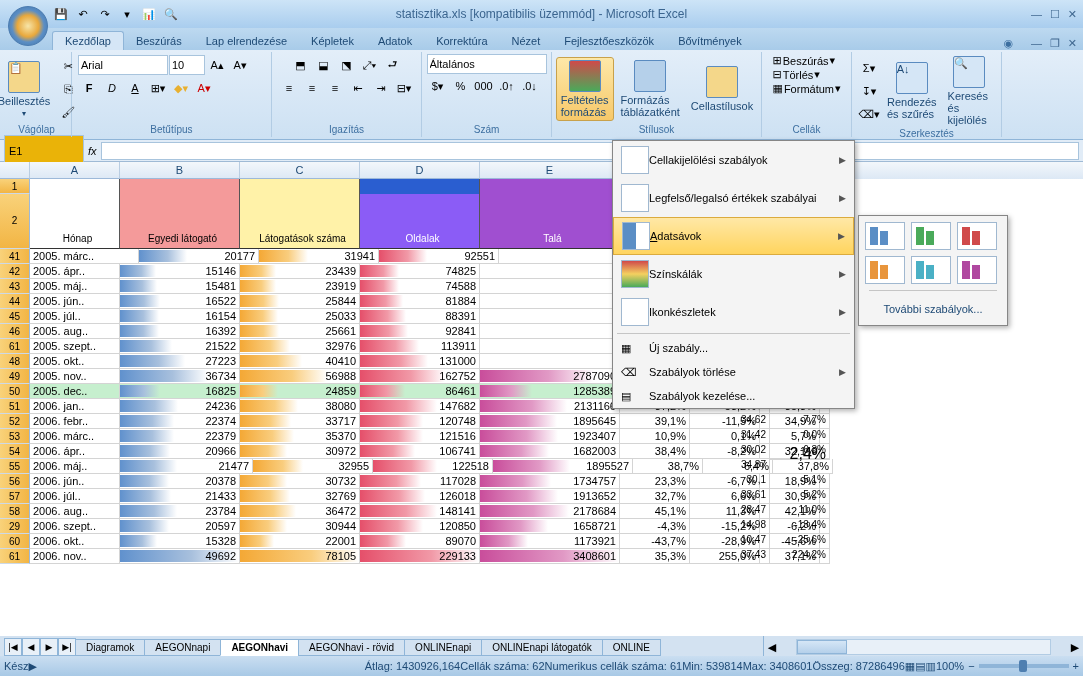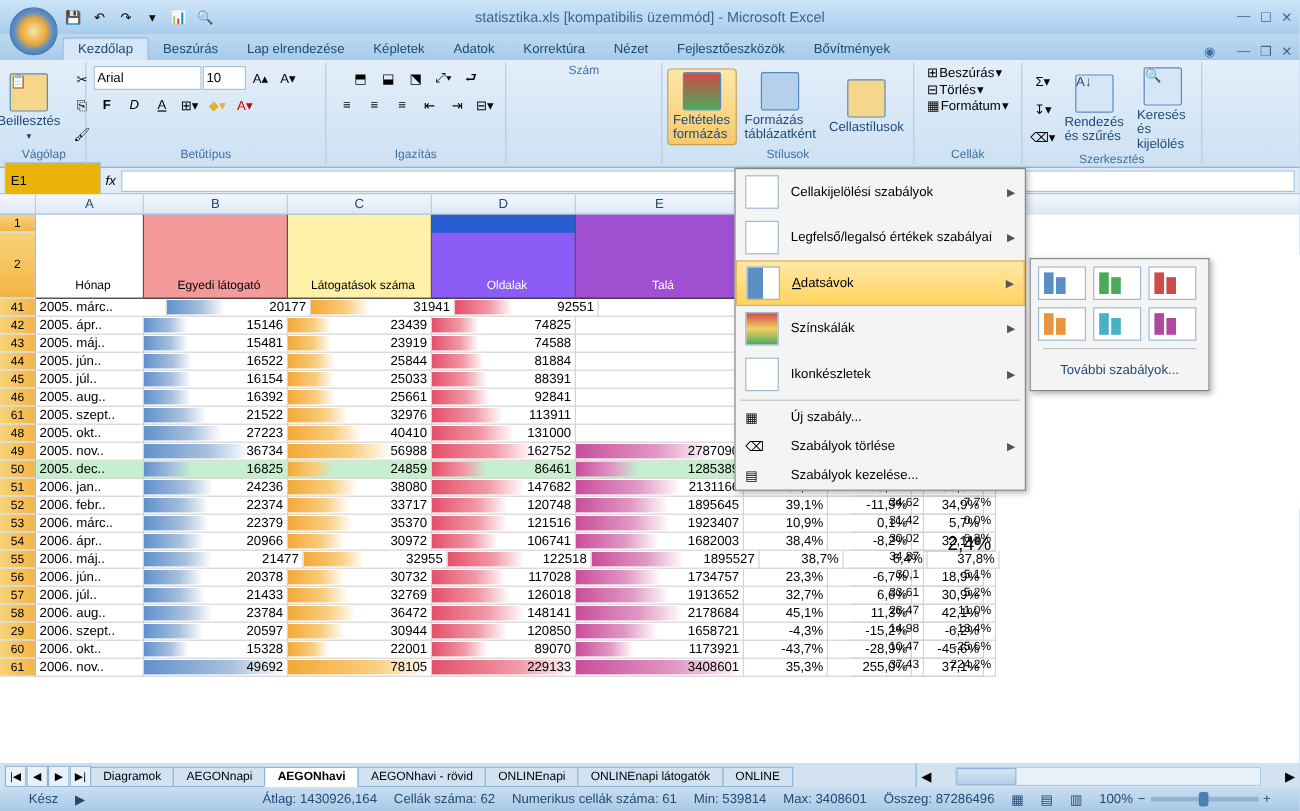--- a/index.html
+++ b/index.html
@@ -42,41 +42,41 @@
 .num{text-align:right}
 .bar{position:absolute;left:0;top:1px;bottom:1px;z-index:0}
 .bar.blue{background:linear-gradient(90deg,#6091cd 0%,#a8c0dd 60%,rgba(255,255,255,0))}
 .bar.orange{background:linear-gradient(90deg,#f4a835 0%,#f9cd7e 60%,rgba(255,255,255,0))}
 .bar.red{background:linear-gradient(90deg,#e54f6a 0%,#f199a7 60%,rgba(255,255,255,0))}
 .bar.purple{background:linear-gradient(90deg,#c94d9b 0%,#e199c5 60%,rgba(255,255,255,0))}
 .txt{position:relative;z-index:1}
 .row-green .td{background:#c6efce!important}
 .menu{position:absolute;background:#f4f4f4;border:1px solid #868686;box-shadow:2px 2px 5px rgba(0,0,0,0.3);z-index:100}
 .cf-menu{left:612px;top:140px;width:243px}
-.menu-item{display:flex;align-items:center;padding:4px 8px;height:38px;cursor:pointer;gap:10px}
+.menu-item{display:flex;align-items:center;padding:4px 8px;height:38px;cursor:pointer;}
 .menu-item.hl{background:linear-gradient(#ffe8a6,#ffd45e);border:1px solid #dbab3d}
 .menu-item .mi-icon{width:28px;height:28px;border:1px solid #a0b8d0;background:#fff;flex-shrink:0}
 .menu-item .mi-lbl{flex:1;font-size:11px}
 .menu-item .arrow{font-size:9px;color:#555}
 .menu-sep{height:1px;background:#c5c5c5;margin:2px 4px}
 .menu-small{height:24px}
 .submenu{left:858px;top:215px;width:150px;padding:6px}
 .db-grid{display:grid;grid-template-columns:repeat(3,40px);gap:6px}
 .db-thumb{width:40px;height:28px;border:1px solid #a0b8d0;background:#fff;position:relative}
 .db-thumb::before{content:"";position:absolute;left:4px;top:4px;width:8px;height:18px}
 .db-thumb::after{content:"";position:absolute;left:14px;top:8px;width:8px;height:14px}
 .db-b::before,.db-b::after{background:#5b8ec5}.db-g::before,.db-g::after{background:#4aaa5a}.db-r::before,.db-r::after{background:#d04a4a}
 .db-o::before,.db-o::after{background:#e8953c}.db-c::before,.db-c::after{background:#4ab0c5}.db-p::before,.db-p::after{background:#b048a0}
 .sub-txt{margin-top:8px;padding:4px;text-align:center;font-size:11px;color:#1e4a75}
 .sheet-tabs{position:absolute;bottom:18px;left:0;right:0;height:22px;background:#d3e2f1;display:flex;align-items:center;padding-left:4px;gap:0}
 .nav-btns{display:flex;gap:0}
 .nav-btns span{width:18px;height:18px;border:1px solid #8fb5d8;text-align:center;font-size:9px;line-height:16px;cursor:pointer;background:#e8f0f8}
 .stab{padding:2px 10px;background:#d3e2f1;border:1px solid #8fb5d8;font-size:10px;cursor:pointer;margin-left:-1px}
 .stab.active{background:#fff;font-weight:bold;border-bottom:1px solid #fff}
-.statusbar{position:absolute;bottom:0;left:0;right:0;height:20px;background:linear-gradient(#cadef1,#a8c9e6);display:flex;align-items:center;padding:0 24px;font-size:10px;color:#1e4a75;gap:14px}
+.statusbar{position:absolute;bottom:0;left:0;right:0;height:20px;background:linear-gradient(#cadef1,#a8c9e6);display:flex;align-items:center;padding:0 4px;font-size:10px;color:#1e4a75;}
 .statusbar .sp{flex:1}
 .zoom{display:flex;align-items:center;gap:4px}
 .zoom-slider{width:90px;height:4px;background:#8fb5d8;position:relative}
 .zoom-slider::after{content:"";position:absolute;left:45%;top:-4px;width:8px;height:12px;background:#4f7fb0;border-radius:2px}
 .hscroll{position:absolute;bottom:18px;right:0;width:320px;height:22px;background:#d3e2f1;border-left:1px solid #8fb5d8;display:flex;align-items:center}
 .hscroll .track{flex:1;height:16px;background:#e8f0f8;border:1px solid #b2cce4;margin:0 16px;position:relative}
 .hscroll .thumb{position:absolute;left:0;width:50px;height:100%;background:linear-gradient(#d5e6f6,#b5d0ea);border:1px solid #8fb5d8}
 </style>
 </head>
 <body>
@@ -172,20 +172,30 @@
           <span class="small-btn">≡</span>
           <span class="small-btn">≡</span>
           <span class="small-btn">⇤</span>
           <span class="small-btn">⇥</span>
           <span class="small-btn">⊟▾</span>
         </div>
     </div>
     <div class="rgroup-label">Igazítás</div>
   </div>
   <div class="rgroup" style="width:130px">
+    <div class="rgroup-body col3" style="align-items:start">
+      <input class="rb" style="width: 120px;" value="Általános">
+      <div class="row">
+          <span class="small-btn">$▾</span>
+          <span class="small-btn">%</span>
+          <span class="small-btn">000</span>
+          <span class="small-btn">.0↑</span>
+          <span class="small-btn">.0↓</span>
+        </div>
+    </div>
     <div class="rgroup-label">Szám</div>
   </div>
   <div class="rgroup" style="width:210px">
     <div class="rgroup-body">
       <div class="big-btn active">
           <div class="big-icon" style="background:linear-gradient(#d04a4a,#4aaa5a)"></div>
           <span>Feltételes formázás</span>
         </div>
       <div class="big-btn">
           <div class="big-icon" style="background:#b5d0ea"></div>

